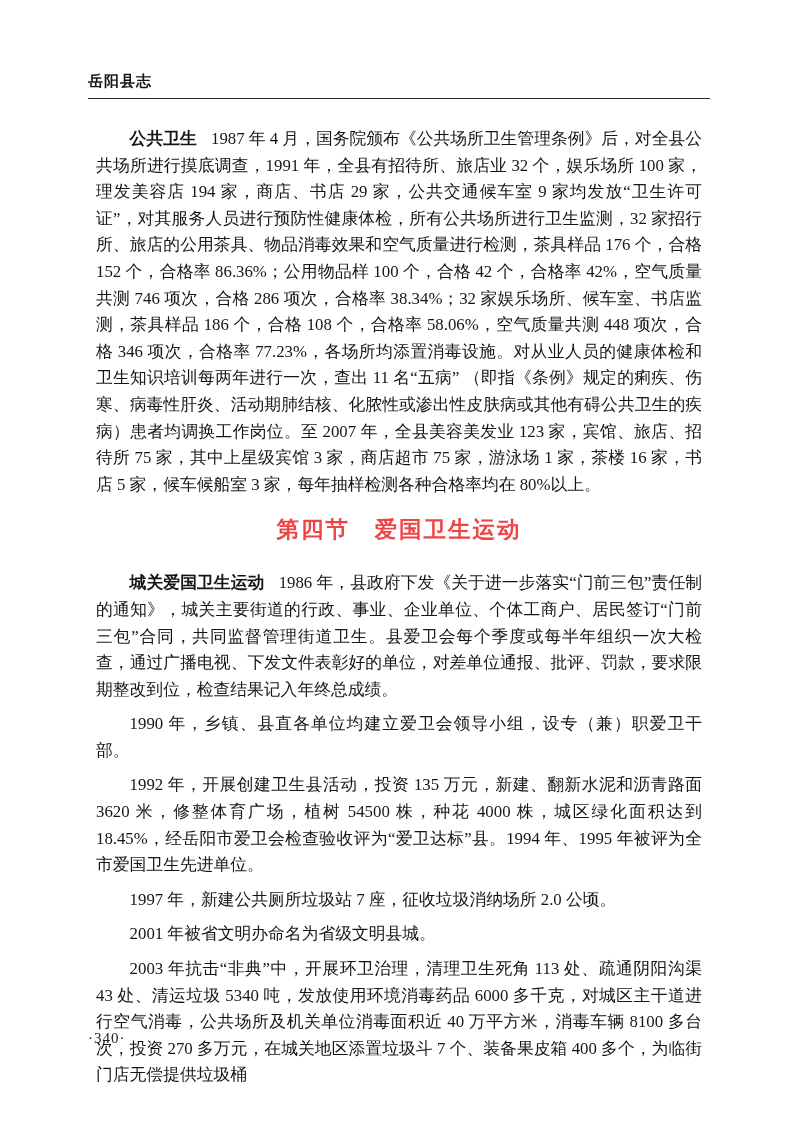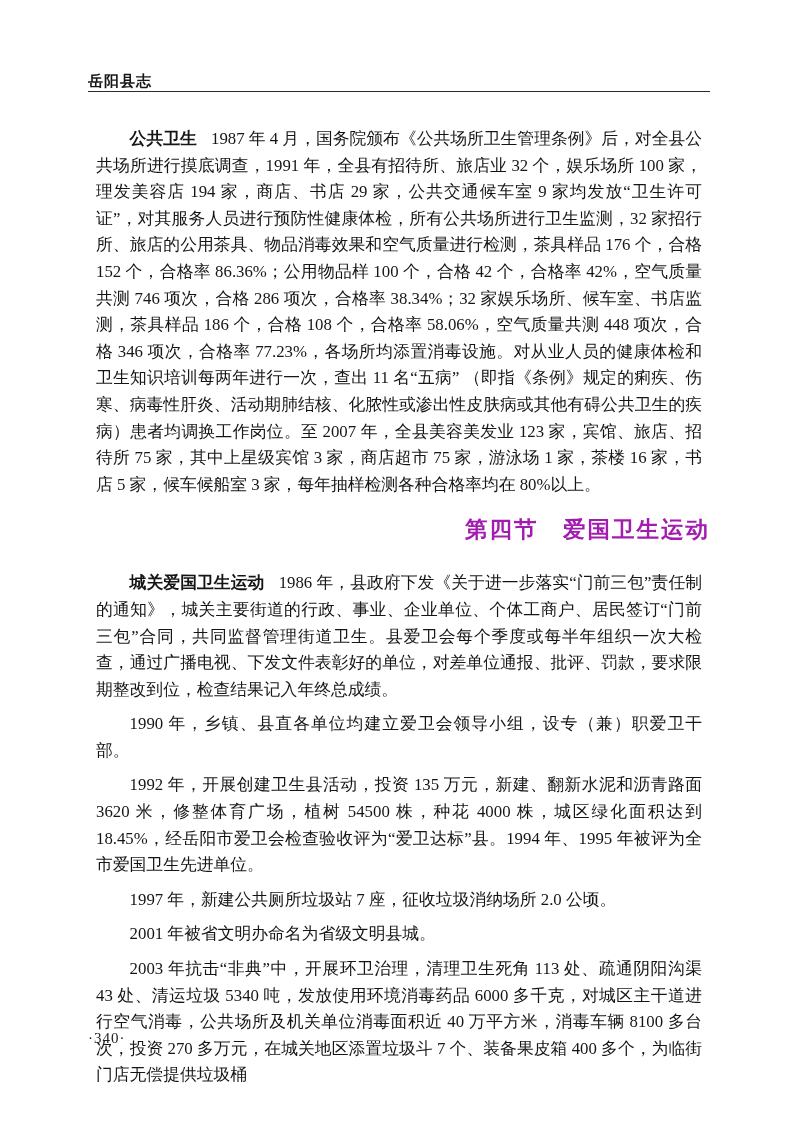--- a/index.html
+++ b/index.html
@@ -10,20 +10,21 @@
     background: #ffffff;
     overflow: hidden;
     font-family: "Liberation Serif", serif;
     color: #111111;
   }
   .running-header {
     position: absolute;
     top: 72px;
     left: 88px;
     width: 622px;
+    padding-bottom: 7px;
     border-bottom: 1.5px solid #2b2b2b;
   }
   .book-title {
     font-family: "Liberation Sans", sans-serif;
     font-weight: bold;
     font-size: 15px;
     letter-spacing: 1px;
     color: #161616;
   }
   .content {
@@ -41,26 +42,26 @@
     text-indent: 2em;
     color: #151515;
   }
   .lead {
     font-weight: bold;
     margin-right: 0.85em;
   }
   .lead:empty { display: none; margin-right: 0; }
   .section-heading {
     margin: 16px 0 25px 0;
-    text-align: right;
+    text-align: center;
     font-family: "Liberation Sans", sans-serif;
     font-weight: bold;
     font-size: 22.5px;
     letter-spacing: 2px;
-    color: #a21caf;
+    color: #ef4444;
   }
   .page-footer {
     position: absolute;
     top: 1030px;
     left: 88px;
     font-size: 15px;
     color: #222222;
     letter-spacing: 1px;
   }
 </style>

